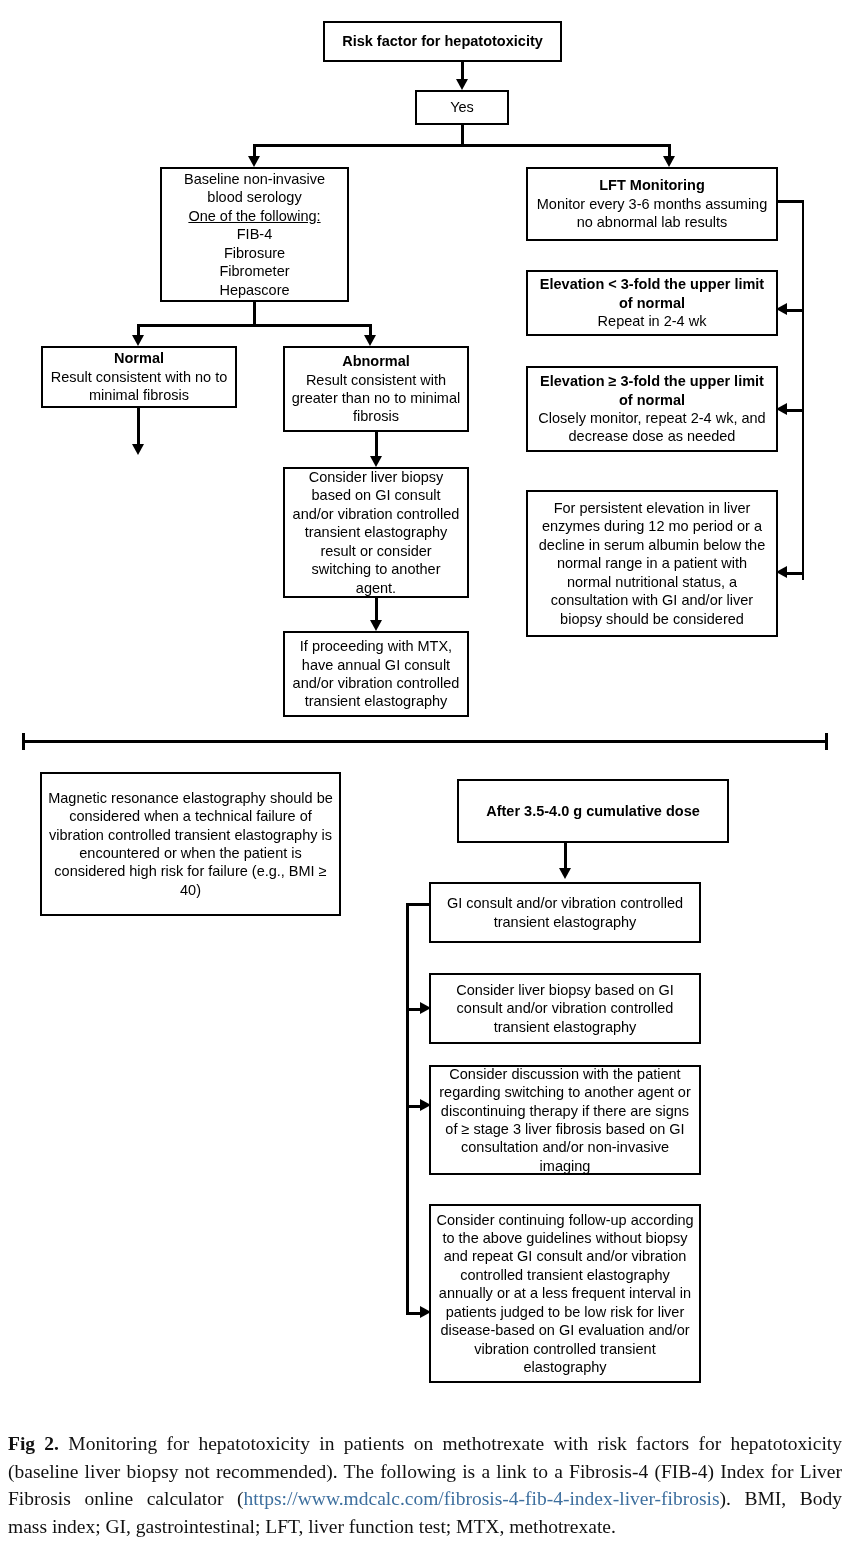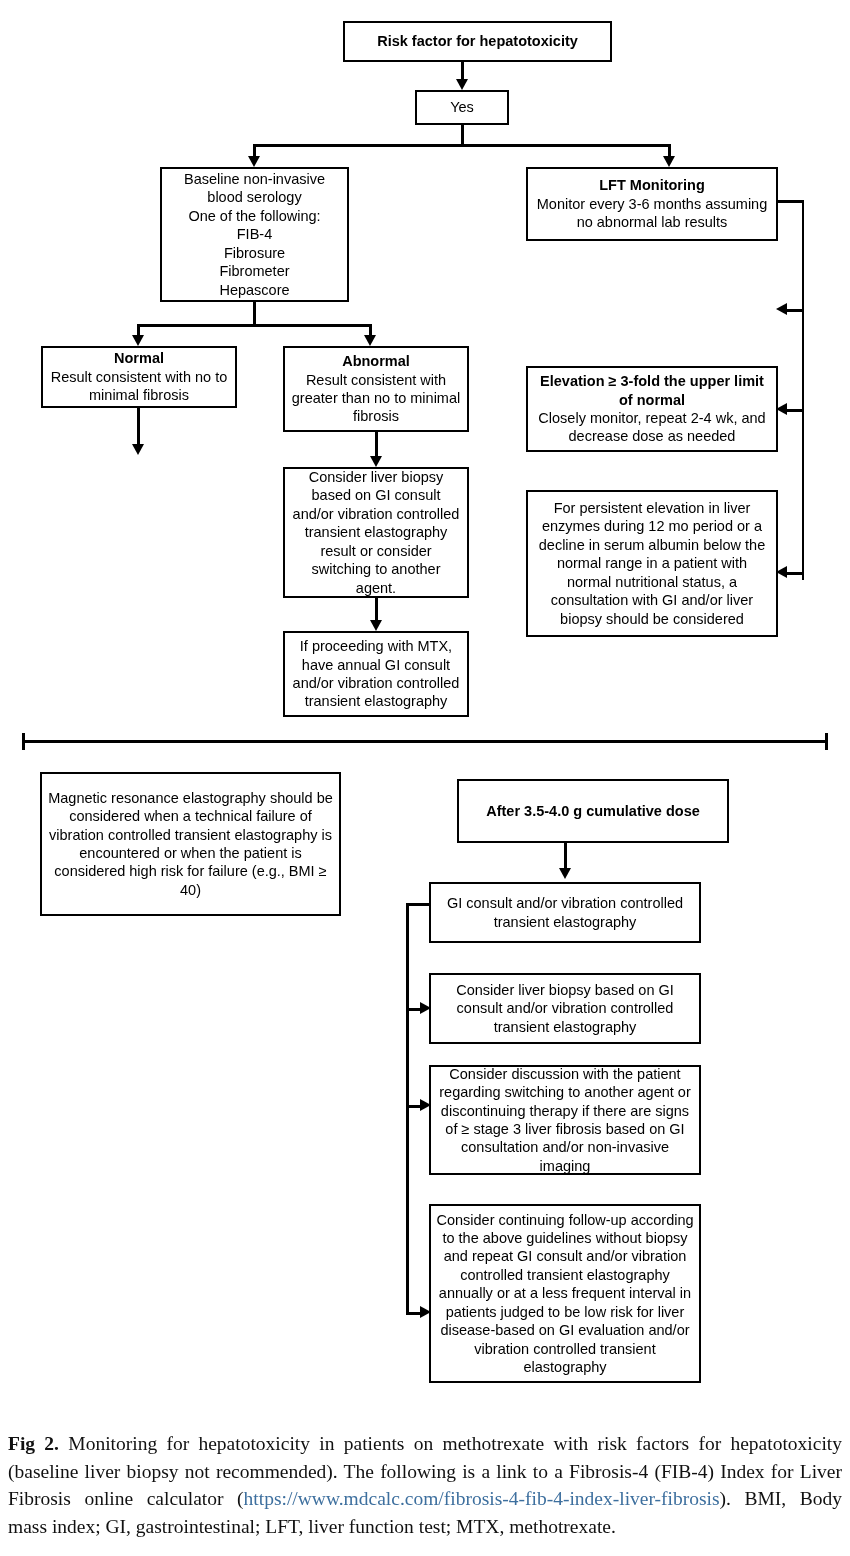--- a/index.html
+++ b/index.html
@@ -38,20 +38,21 @@
   }
   .node .ttl {
     font-weight: bold;
     display: block;
   }
   .node .body {
     display: block;
   }
   .node .uline {
     display: block;
+    text-decoration: underline;
   }
   .ln {
     position: absolute;
     background: #000;
     z-index: 1;
   }
   .ln.h { height: 2.5px; }
   .ln.v { width: 2.5px; }
   .arrow-d {
     position: absolute;
@@ -90,21 +91,21 @@
   }
   #caption .fignum { font-weight: bold; }
   #caption .lnk { color: #3d6f9e; }
   #caption .ital { }
 </style>
 </head>
 <body>
 
 <div id="canvas">
 
-  <div class="node" style="left:343px; top:21px; width:269px; height:41px;">
+  <div class="node" style="left:323px; top:21px; width:239px; height:41px;">
     <span class="ttl">Risk factor for hepatotoxicity</span>
   </div>
 
   <div class="ln v" style="left:461px; top:62px; height:23px;"></div>
   <div class="arrow-d" style="left:455.5px; top:79px;"></div>
 
   <div class="node" style="left:415px; top:90px; width:94px; height:35px;align-items:center;">
     <span class="body">Yes</span>
   </div>
 
@@ -135,20 +136,24 @@
 
   <div class="ln h" style="left:787px; top:309px; width:17px;"></div>
   <div class="arrow-l" style="left:776px; top:302.5px;"></div>
 
   <div class="ln h" style="left:787px; top:409px; width:17px;"></div>
   <div class="arrow-l" style="left:776px; top:402.5px;"></div>
 
   <div class="ln h" style="left:787px; top:572px; width:17px;"></div>
   <div class="arrow-l" style="left:776px; top:565.5px;"></div>
 
+  <div class="node" style="left:526px; top:270px; width:252px; height:66px;">
+    <span class="ttl">Elevation &lt; 3-fold the upper limit of normal</span>
+    <span class="body">Repeat in 2-4 wk</span>
+  </div>
 
   <div class="node" style="left:526px; top:366px; width:252px; height:86px;">
     <span class="ttl">Elevation ≥ 3-fold the upper limit of normal</span>
     <span class="body">Closely monitor, repeat 2-4 wk, and decrease dose as needed</span>
   </div>
 
   <div class="node" style="left:526px; top:490px; width:252px; height:147px;">
     <span class="body">For persistent elevation in liver enzymes during 12 mo period or a decline in serum albumin below the normal range in a patient with normal nutritional status, a consultation with GI and/or liver biopsy should be considered</span>
   </div>
 

